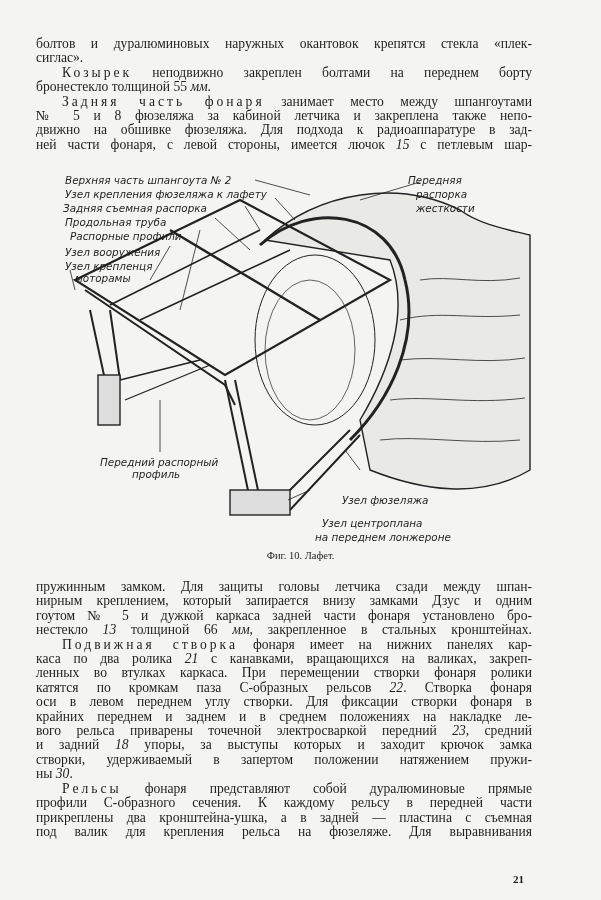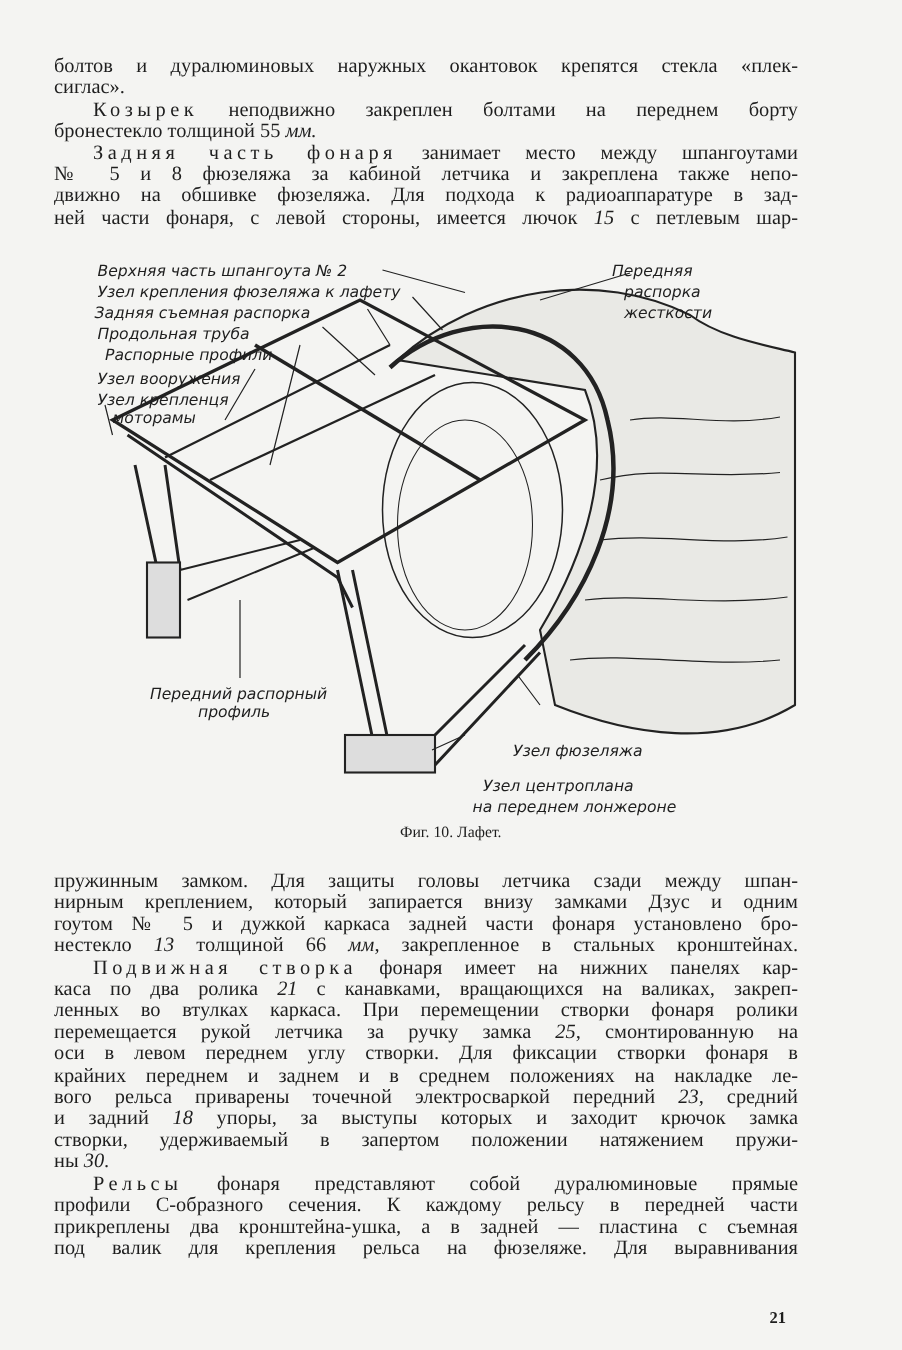--- a/index.html
+++ b/index.html
@@ -105,21 +105,21 @@
     <p>
       <span class="line">пружинным замком. Для защиты головы летчика сзади между шпан-</span>
       <span class="line">нирным креплением, который запирается внизу замками Дзус и одним</span>
       <span class="line">гоутом № 5 и дужкой каркаса задней части фонаря установлено бро-</span>
       <span class="line"><span>нестекло </span><span class="num">13</span><span> толщиной 66 </span><span class="num">мм</span><span>, закрепленное в стальных кронштейнах.</span></span>
     </p>
     <p>
       <span class="line indent"><span class="spaced">Подвижная створка</span><span> фонаря имеет на нижних панелях кар-</span></span>
       <span class="line"><span>каса по два ролика </span><span class="num">21</span><span> с канавками, вращающихся на валиках, закреп-</span></span>
       <span class="line">ленных во втулках каркаса. При перемещении створки фонаря ролики</span>
-      <span class="line"><span>перемещается рукой летчика за ручку замка </span><span class="num">25</span><span>, смонтированную на</span></span>
+      <span class="line"><span>катятся по кромкам  паза С-образных рельсов </span><span class="num">22</span><span>.  Створка фонаря</span></span>
       <span class="line">оси в левом переднем углу створки. Для фиксации створки фонаря в</span>
       <span class="line">крайних переднем и заднем и в среднем положениях на накладке ле-</span>
       <span class="line"><span>вого рельса приварены точечной электросваркой передний </span><span class="num">23</span><span>, средний</span></span>
       <span class="line"><span>и задний </span><span class="num">18</span><span> упоры, за выступы  которых и заходит крючок  замка</span></span>
       <span class="line">створки, удерживаемый в запертом  положении  натяжением пружи-</span>
       <span class="line last"><span>ны </span><span class="num">30</span><span>.</span></span>
     </p>
     <p>
       <span class="line indent"><span class="spaced">Рельсы</span><span> фонаря представляют  собой дуралюминовые  прямые</span></span>
       <span class="line">профили С-образного сечения.  К каждому рельсу  в передней части</span>

